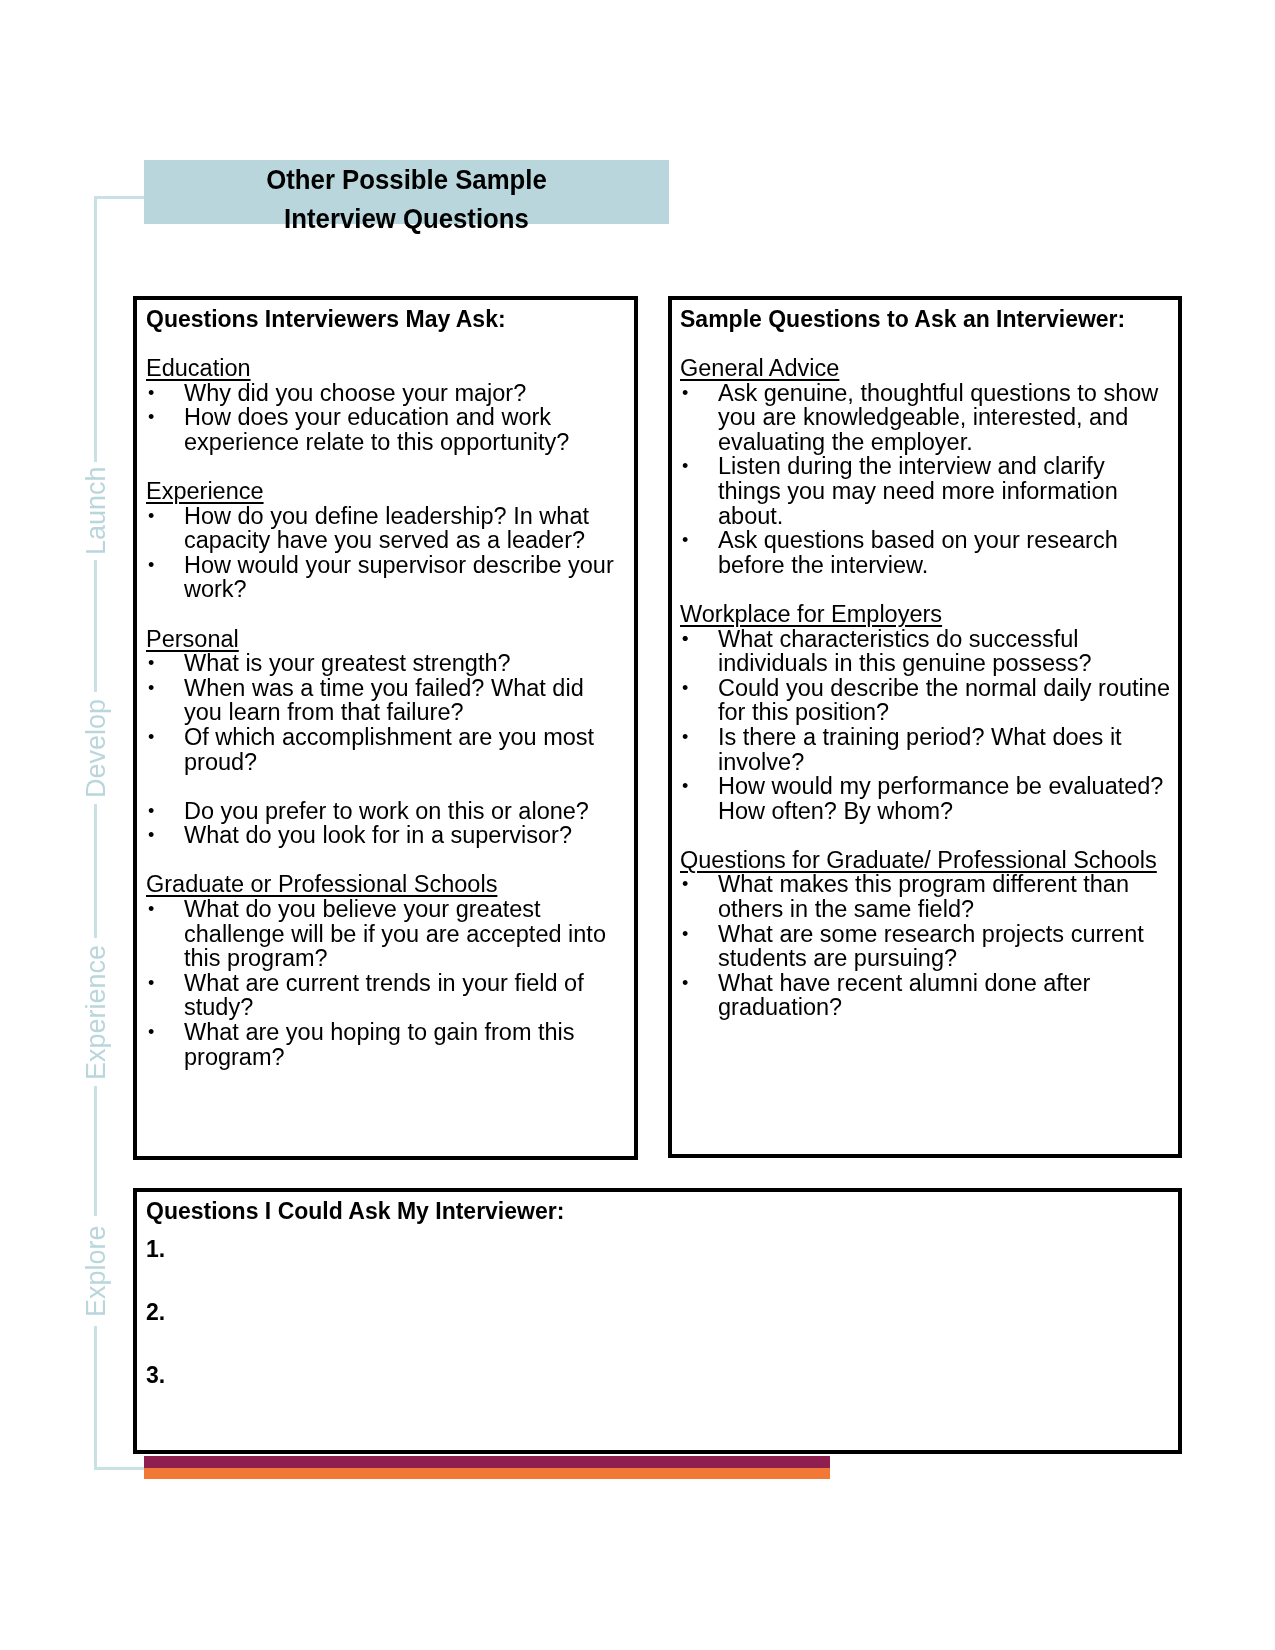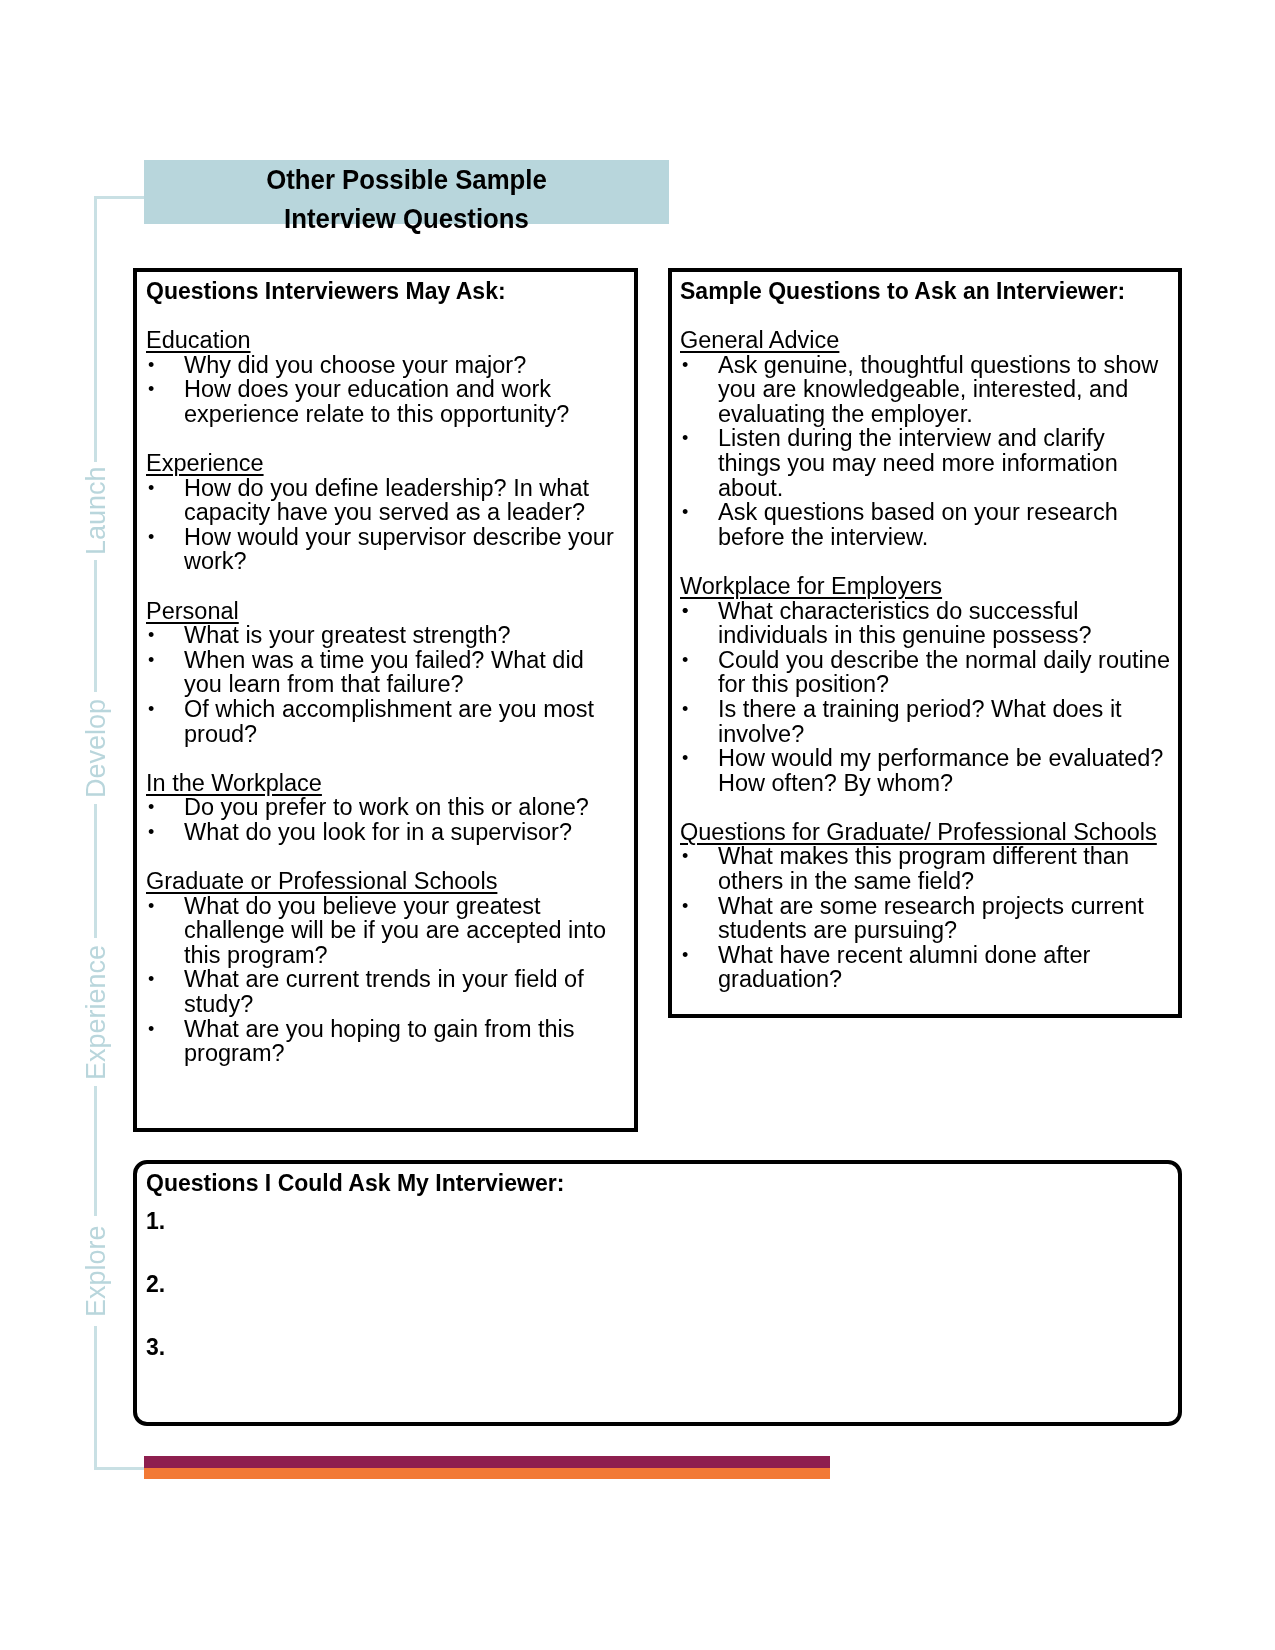--- a/index.html
+++ b/index.html
@@ -9,24 +9,24 @@
   .spine-h-top { position: absolute; left: 94px; top: 196px; width: 50px; height: 3px; background: #c9e0e4; }
   .spine-h-bot { position: absolute; left: 94px; top: 1467px; width: 50px; height: 3px; background: #c9e0e4; }
   .side-label { position: absolute; left: 74px; width: 44px; background: #fff;
                 font-size: 27px; color: #b9d6dc; writing-mode: vertical-rl; transform: rotate(180deg);
                 display: flex; align-items: center; justify-content: center; line-height: 44px; }
   .banner { position: absolute; left: 144px; top: 160px; width: 525px; height: 64px; background: #b8d6dc;
             text-align: center; font-weight: bold; font-size: 28px; line-height: 39px;
             font-family: "Liberation Sans Narrow", "Liberation Sans", sans-serif; letter-spacing: 0px; }
   .banner span { display: block; transform: scaleX(0.92); }
   .box { position: absolute; border: 4px solid #000; box-sizing: border-box; background: #fff;
-         padding: 6px 8px 6px 9px; font-size: 23.5px; line-height: 24.6px; }
+         padding: 6px 8px 6px 9px; font-size: 23.5px; line-height: 24.6px; margin-top: 28px; }
   .box-left { left: 133px; top: 268px; width: 505px; height: 864px; }
-  .box-right { left: 668px; top: 268px; width: 514px; height: 750px; padding-left: 8px; }
-  .box-bottom { left: 133px; top: 1160px; width: 1049px; height: 266px; border-radius: 14px; }
+  .box-right { left: 668px; top: 268px; width: 514px; height: 862px; padding-left: 8px; }
+  .box-bottom { left: 133px; top: 1160px; width: 1049px; height: 266px; }
   .box-title { font-weight: bold; font-size: 23px; margin: 0 0 24px 0; line-height: 26px; }
   .section { margin-bottom: 24.6px; }
   .section-heading { text-decoration: underline; text-underline-offset: 3px; }
   .item { position: relative; padding-left: 38px; }
   .bullet { position: absolute; left: 2px; top: 0; font-size: 18px; }
   .num-line { font-weight: bold; font-size: 23px; height: 63px; line-height: 26px; }
   .bottom-box-title { font-weight: bold; font-size: 23px; line-height: 26px; margin: 0 0 12px 0; }
   .bar-maroon { position: absolute; left: 144px; top: 1456px; width: 686px; height: 12px; background: #8e1f4f; }
   .bar-orange { position: absolute; left: 144px; top: 1468px; width: 686px; height: 11px; background: #f27935; }
 </style>
@@ -60,21 +60,20 @@
         <div class="item"><span class="bullet">•</span><span>How do you define leadership? In what capacity have you served as a leader?</span></div>
         <div class="item"><span class="bullet">•</span><span>How would your supervisor describe your work?</span></div>
       </div>
       <div class="section">
         <div class="section-heading">Personal</div>
         <div class="item"><span class="bullet">•</span><span>What is your greatest strength?</span></div>
         <div class="item"><span class="bullet">•</span><span>When was a time you failed? What did you learn from that failure?</span></div>
         <div class="item"><span class="bullet">•</span><span>Of which accomplishment are you most proud?</span></div>
       </div>
       <div class="section">
-        <div class="section-heading">In the Workplace</div>
         <div class="item"><span class="bullet">•</span><span>Do you prefer to work on this or alone?</span></div>
         <div class="item"><span class="bullet">•</span><span>What do you look for in a supervisor?</span></div>
       </div>
       <div class="section">
         <div class="section-heading">Graduate or Professional Schools</div>
         <div class="item"><span class="bullet">•</span><span>What do you believe your greatest challenge will be if you are accepted into this program?</span></div>
         <div class="item"><span class="bullet">•</span><span>What are current trends in your field of study?</span></div>
         <div class="item"><span class="bullet">•</span><span>What are you hoping to gain from this program?</span></div>
       </div>
     </div>

